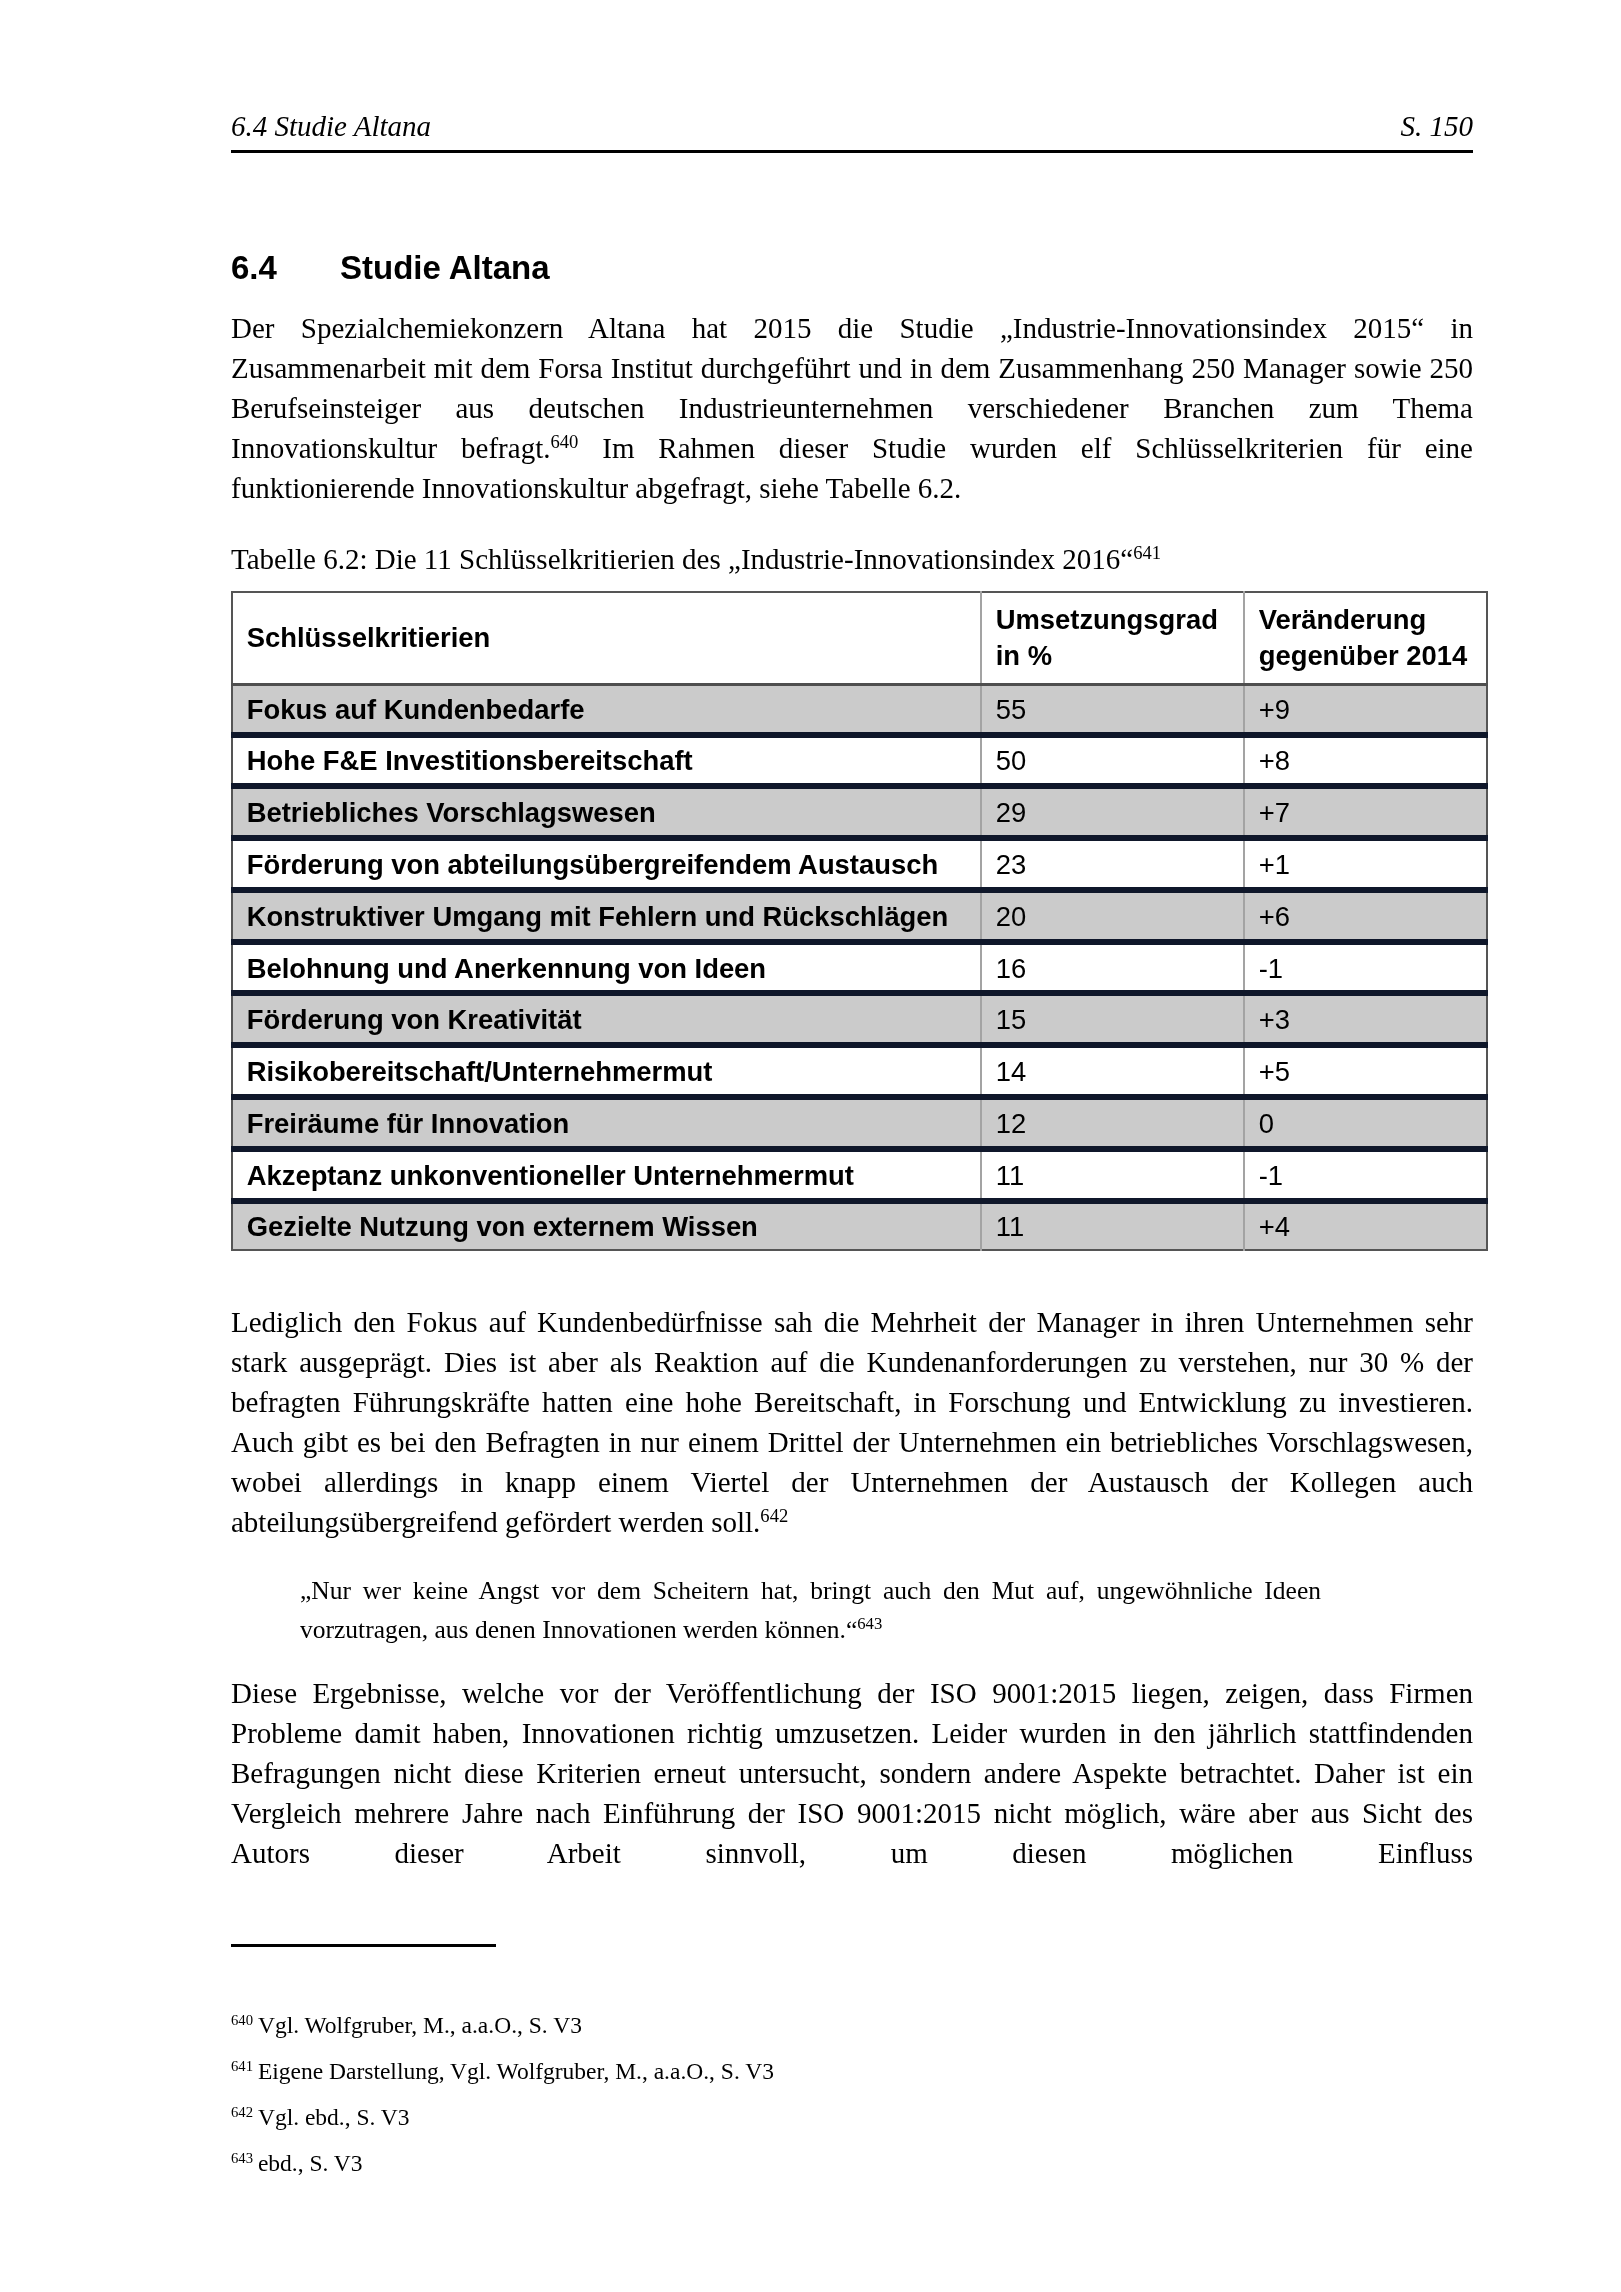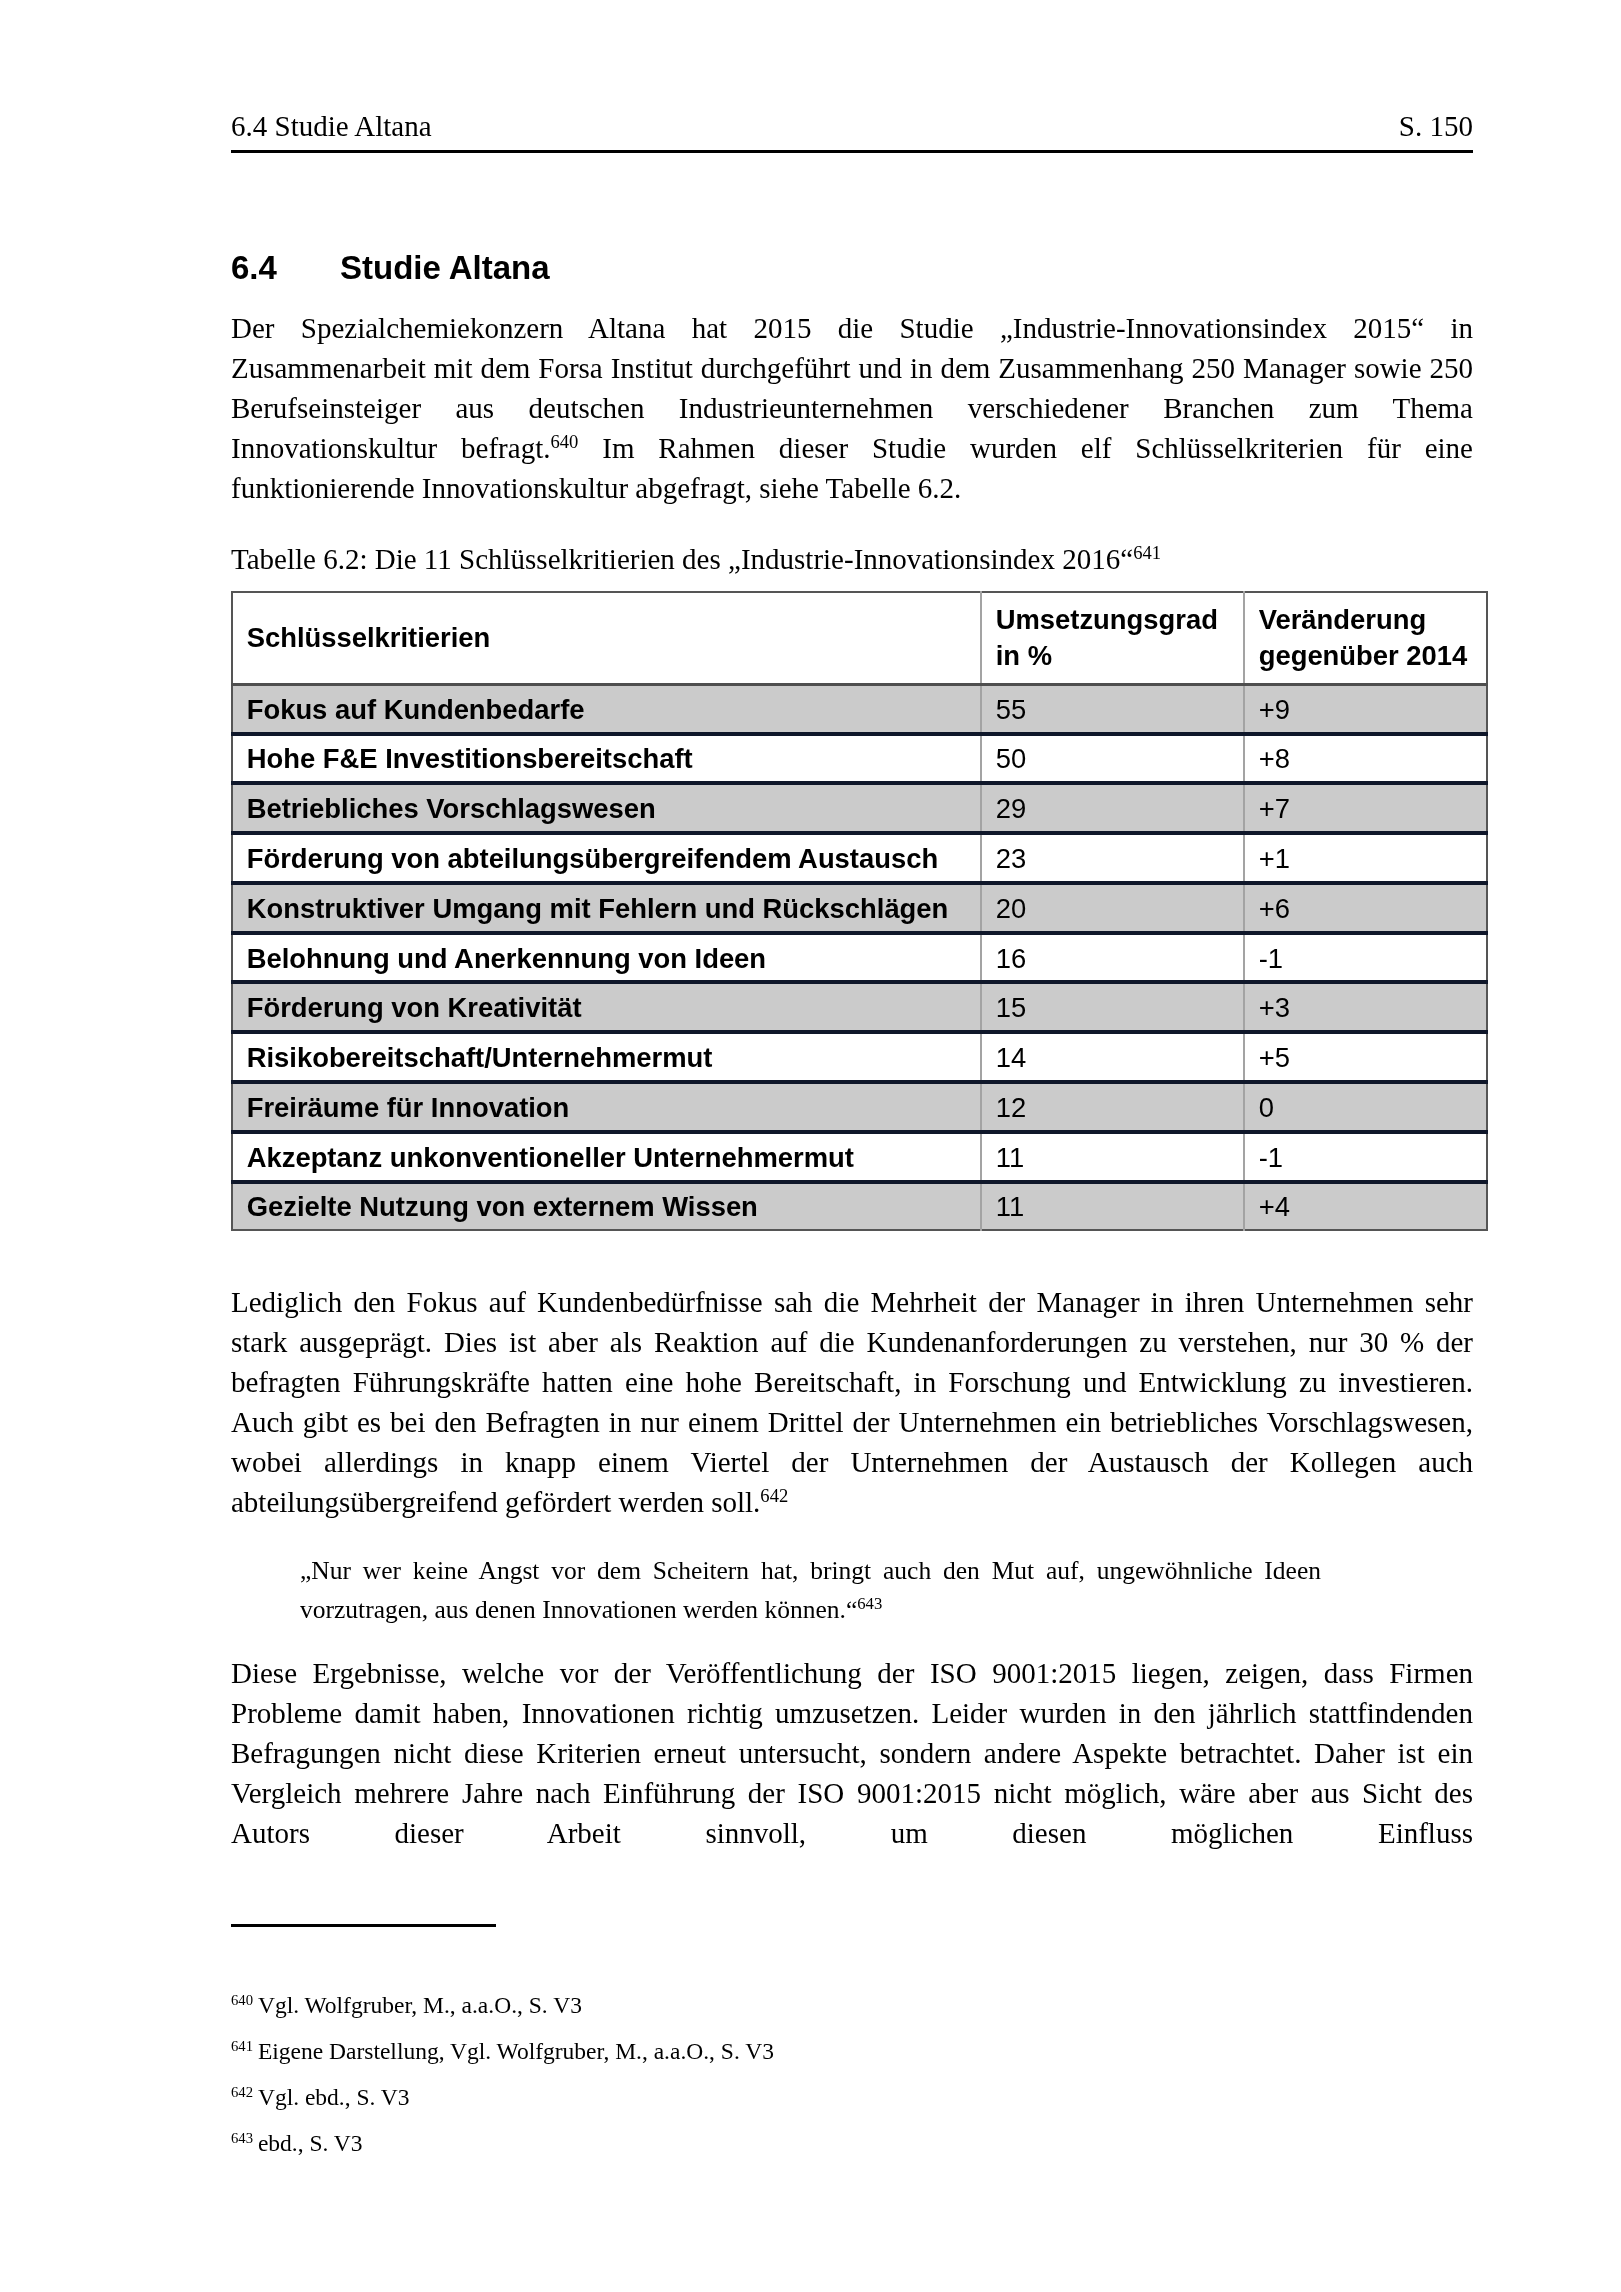--- a/index.html
+++ b/index.html
@@ -13,20 +13,21 @@
     color: #000000;
     font-family: "Liberation Serif", serif;
   }
   
   .running-header {
     display: flex;
     justify-content: space-between;
     align-items: flex-start;
     font-size: 29px;
     line-height: 33px;
+    font-style: italic;
   }
   .header-rule {
     margin-top: 6.9px;
     height: 2.9px;
     background: #000000;
   }
   
   .section-title {
     margin: 93px 0 0 0;
     font-family: "Liberation Sans", sans-serif;
@@ -81,21 +82,21 @@
     vertical-align: middle;
     border-bottom: 3.9px solid #4f4f4f;
   }
   .data-table th + th, .data-table td + td { border-left: 2px solid #a3a3a3; }
   .data-table td {
     font-size: 27.4px;
     line-height: 33px;
     padding: 6.9px 9.8px 5.9px 13.7px;
     vertical-align: middle;
   }
-  .data-table tbody tr + tr td { border-top: 4px solid #0f172a; }
+  .data-table tbody tr + tr td { border-top: 6px solid #0f172a; }
   .data-table tbody tr:nth-child(odd) td { background: #cbcbcb; }
   .data-table td.crit { font-weight: bold; margin-left: 7px; }
   
   .quote {
     margin: 29px 152px 0 69px;
     font-size: 25.5px;
     line-height: 39px;
     text-align: justify;
   }
   .quote .fnref { font-size: 16.7px; vertical-align: 8.8px; }

